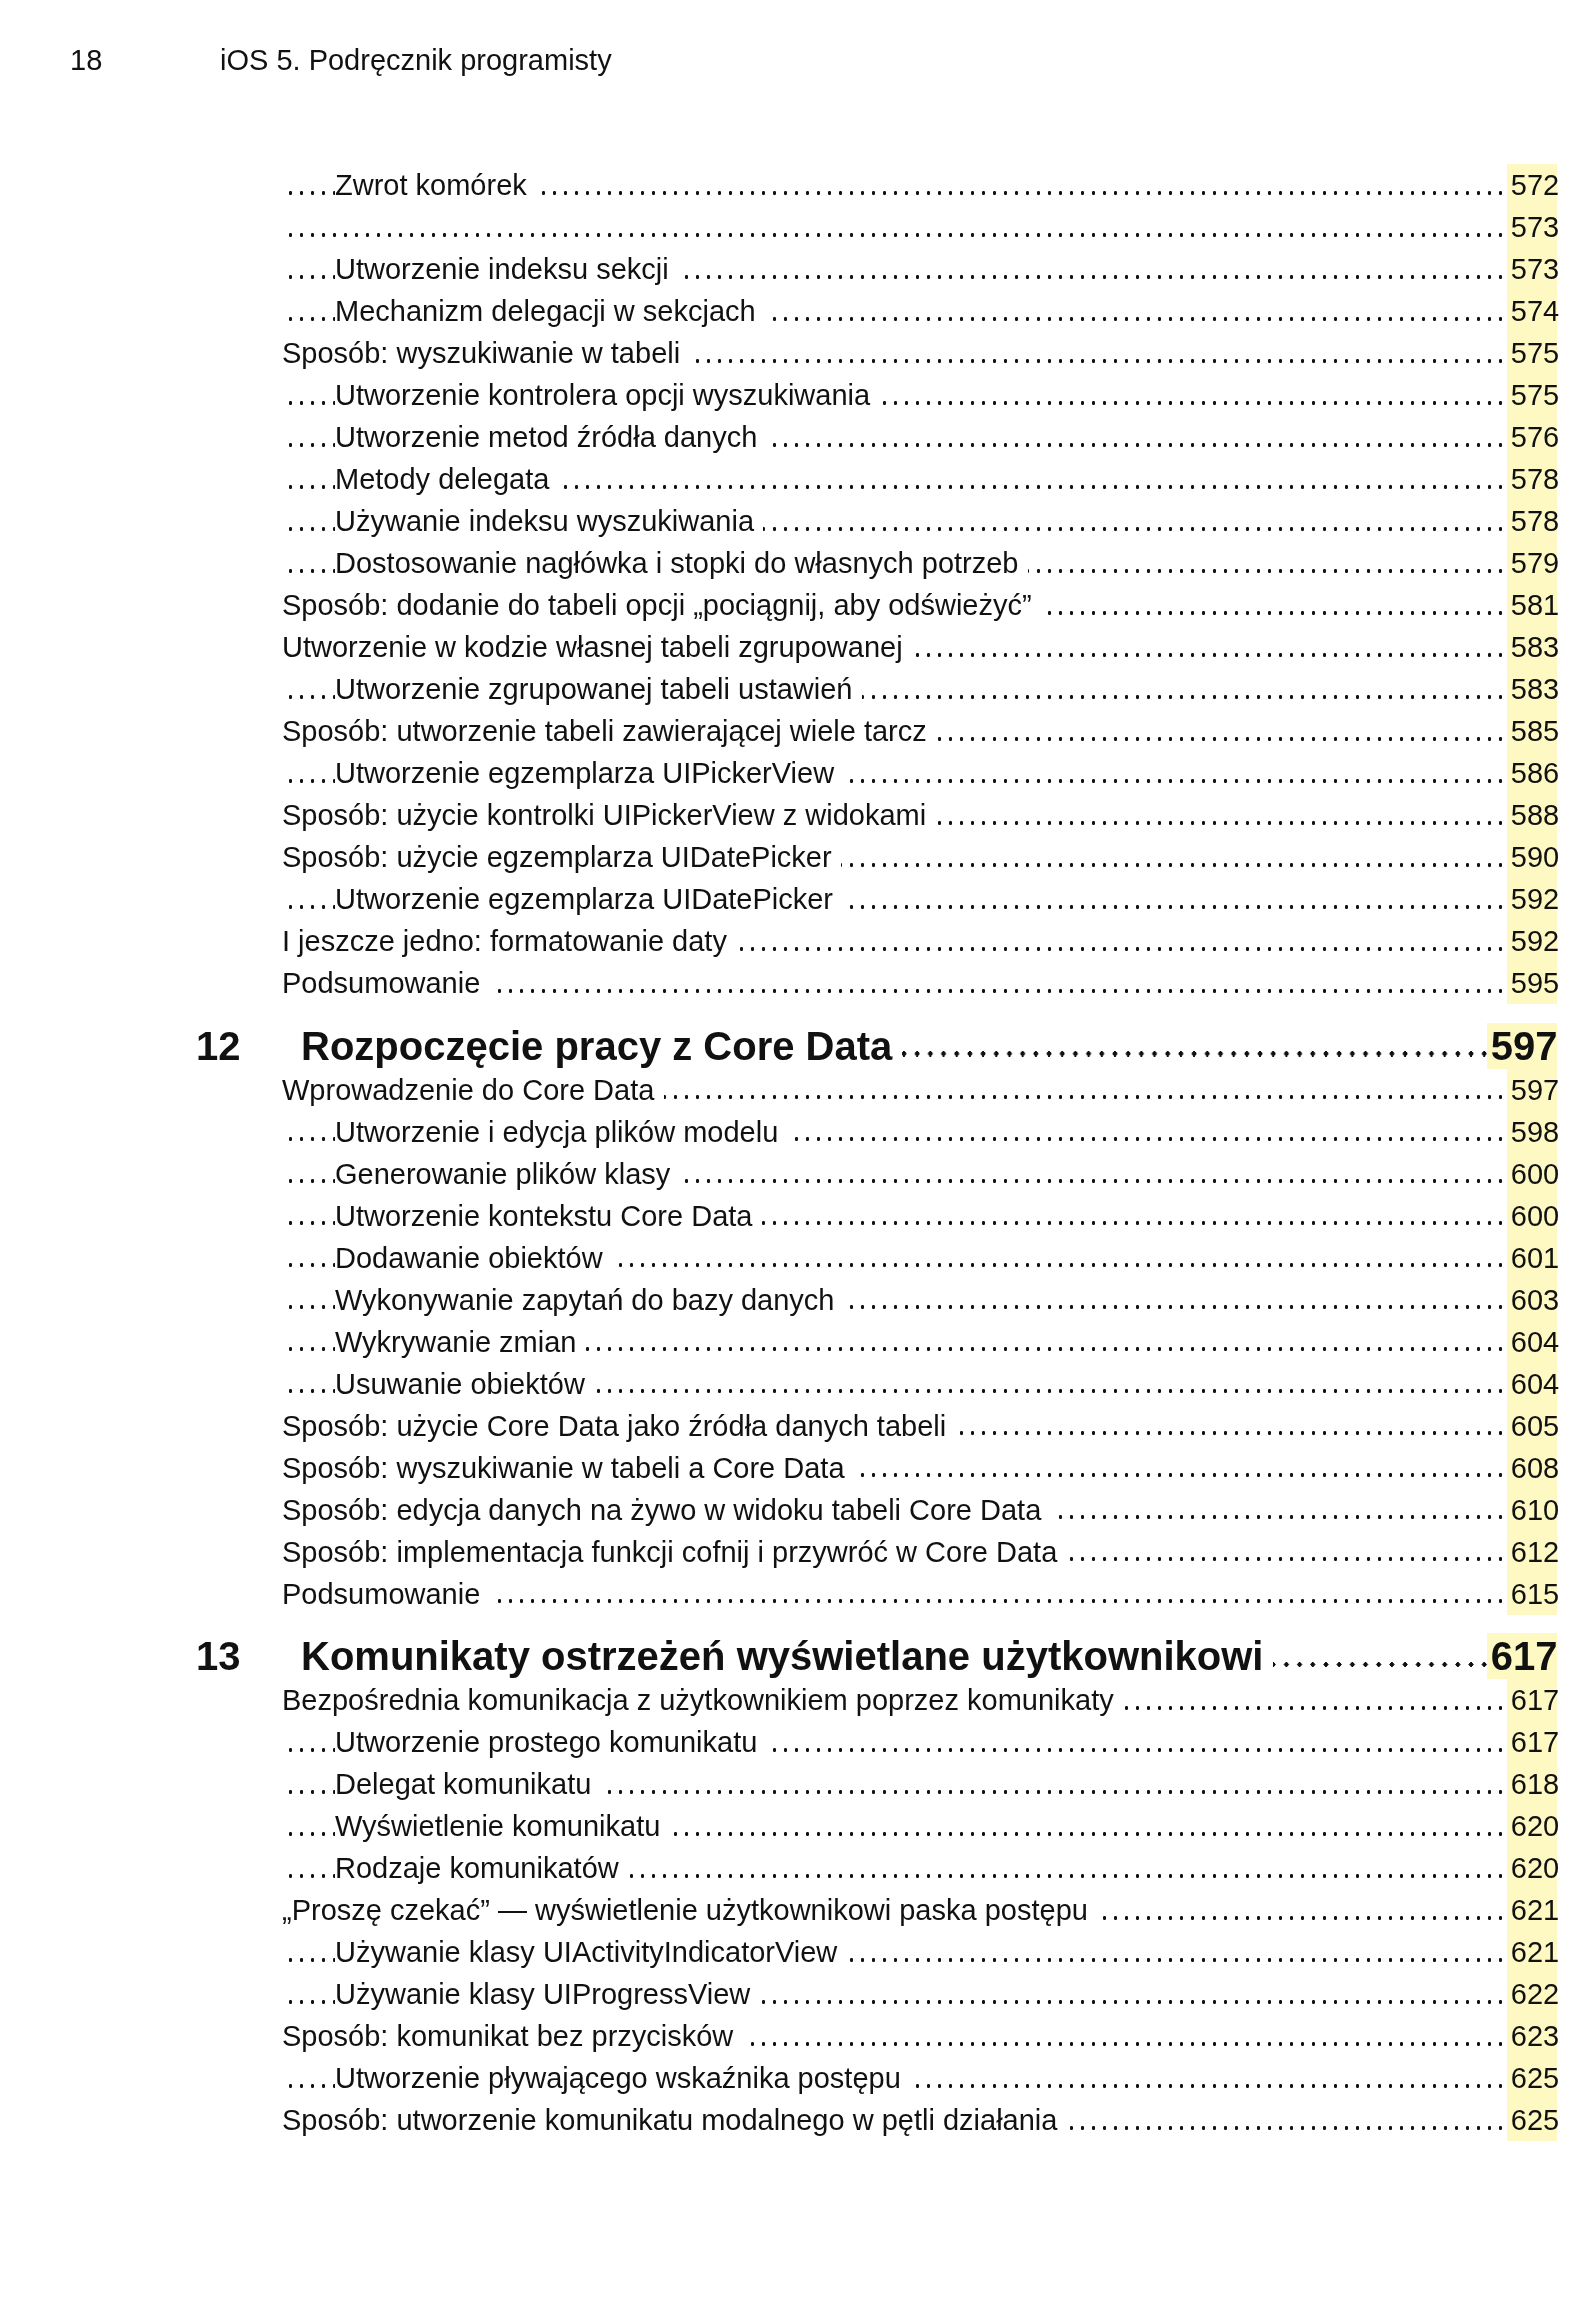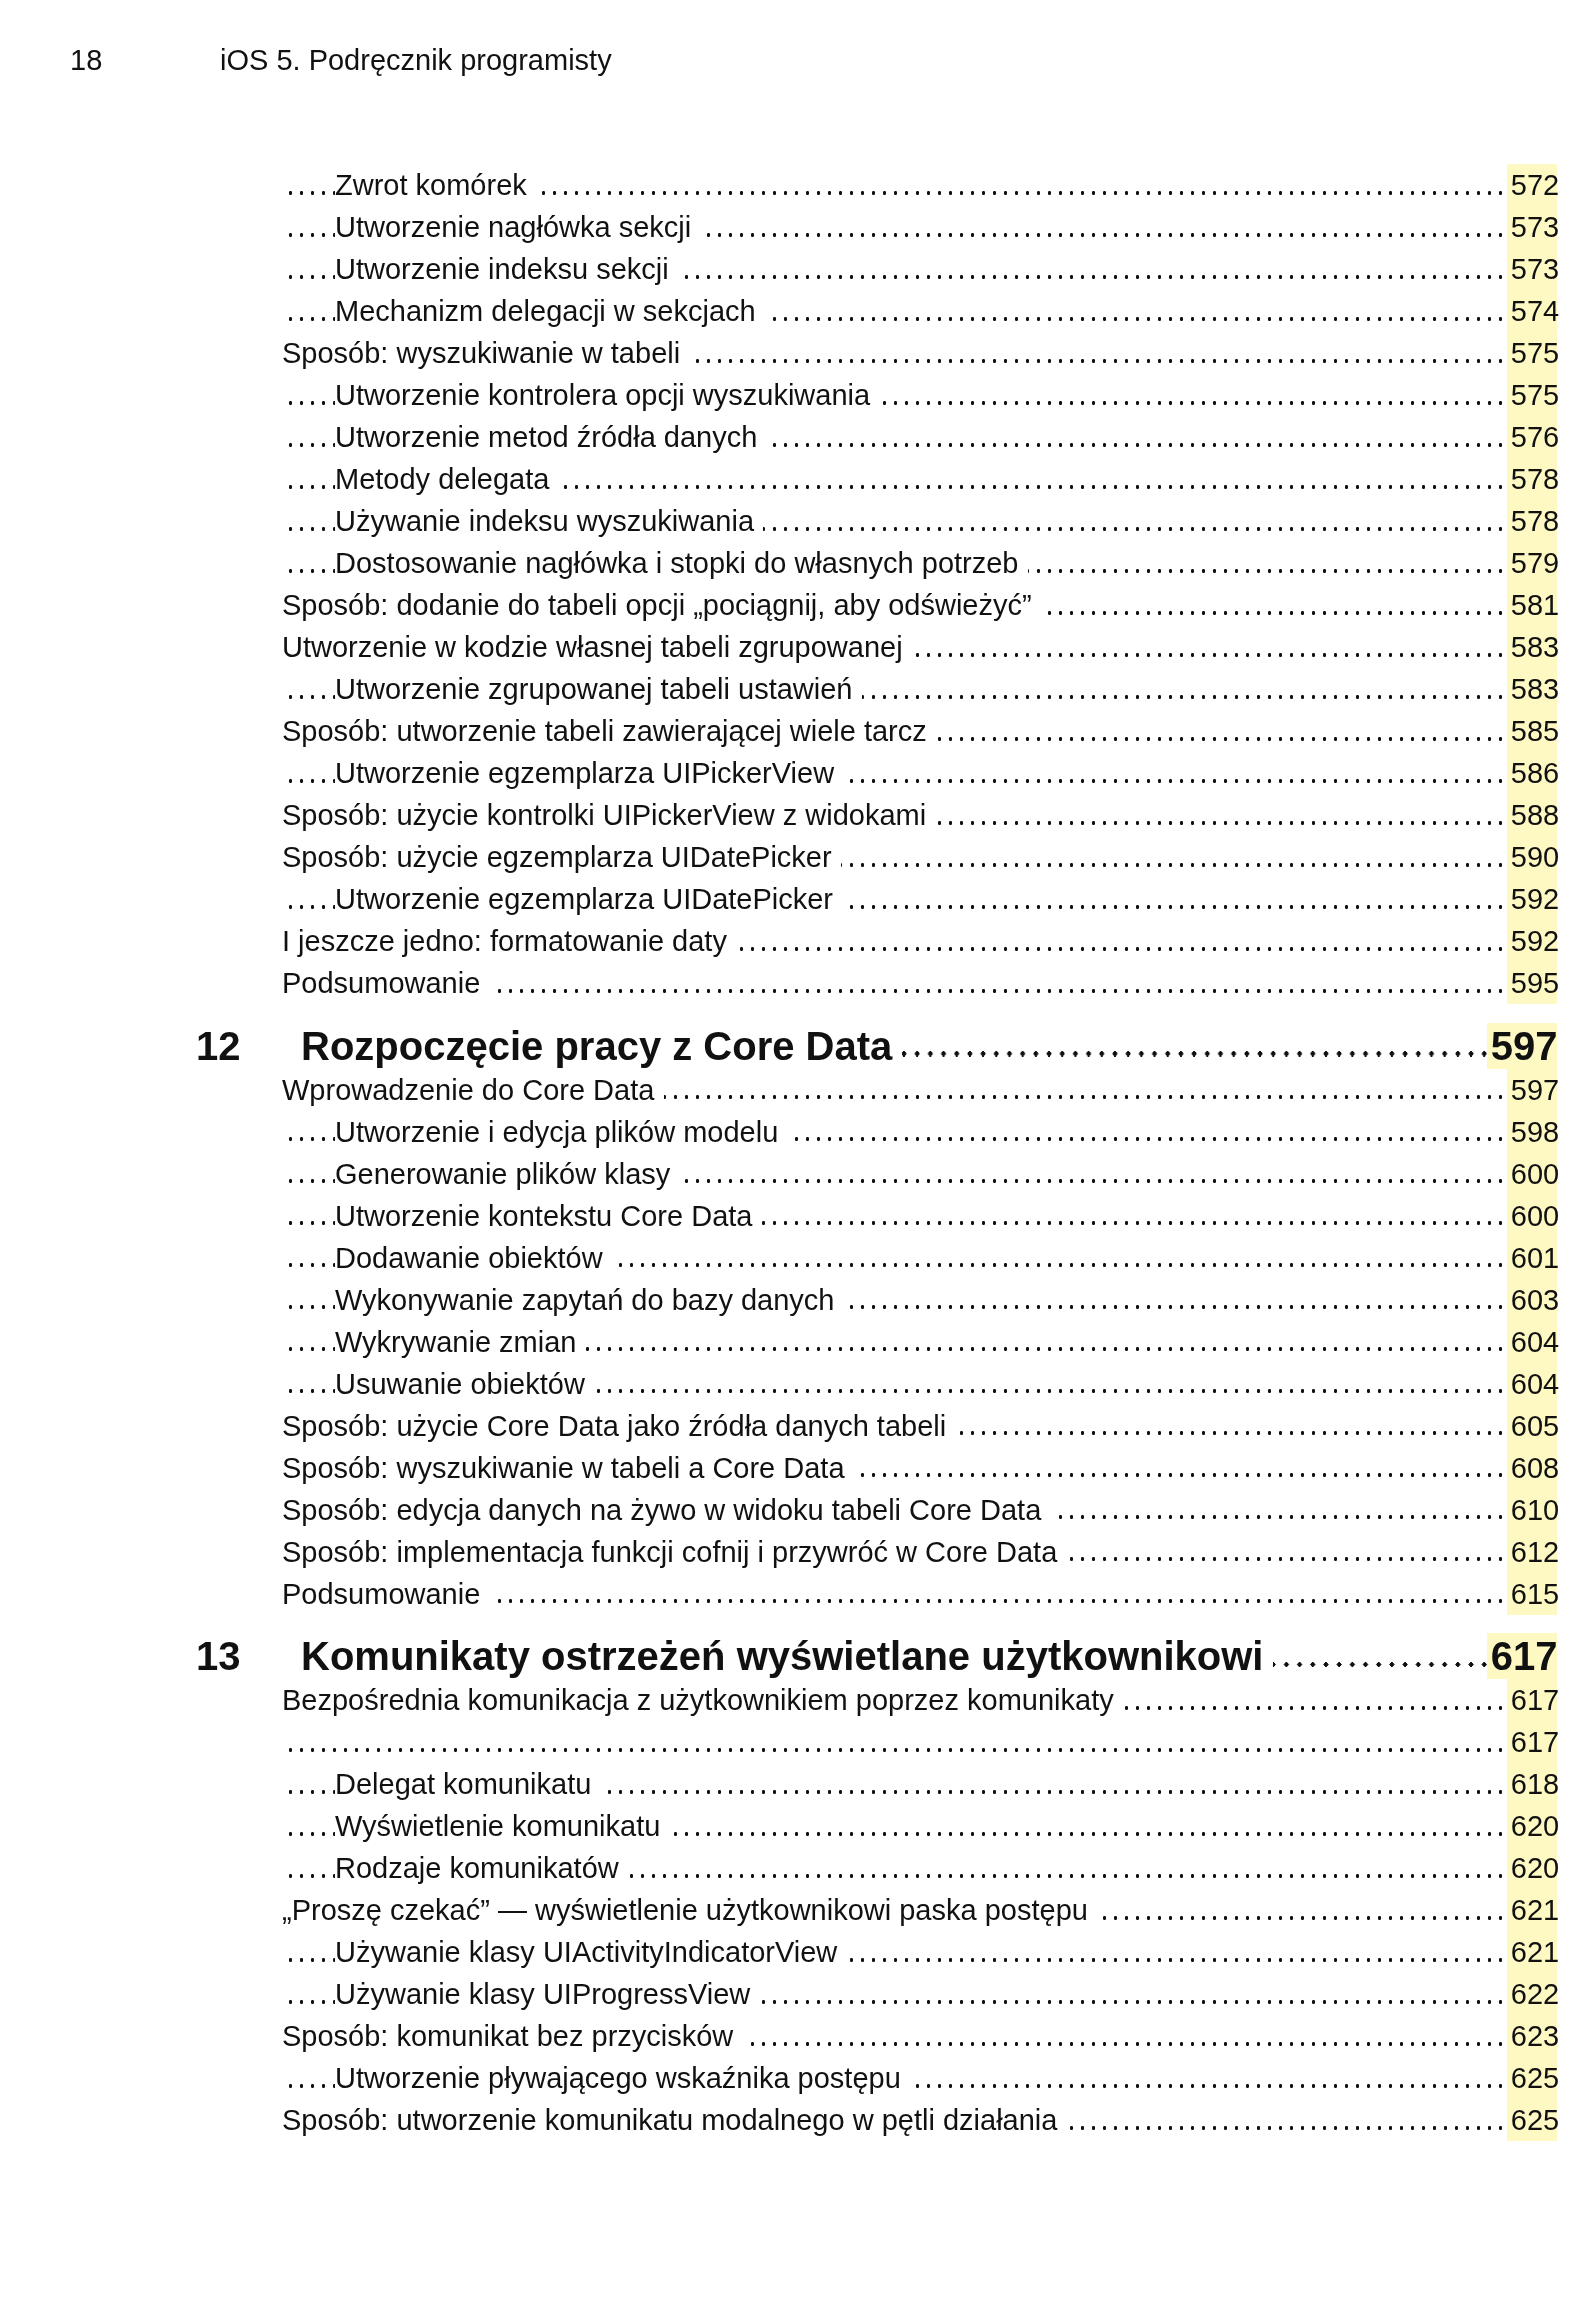--- a/index.html
+++ b/index.html
@@ -31,21 +31,20 @@
   <span class="ttl">iOS 5. Podręcznik programisty</span>
 </div>
 
 <div class="toc" id="toc">
     <div class="row l2">
       <span class="label">Zwrot komórek</span>
       <span class="leader"></span>
       <span class="num">572</span>
     </div>
     <div class="row l2">
-      <span class="label">Utworzenie nagłówka sekcji</span>
       <span class="leader"></span>
       <span class="num">573</span>
     </div>
     <div class="row l2">
       <span class="label">Utworzenie indeksu sekcji</span>
       <span class="leader"></span>
       <span class="num">573</span>
     </div>
     <div class="row l2">
       <span class="label">Mechanizm delegacji w sekcjach</span>
@@ -208,20 +207,21 @@
       <span class="label">Komunikaty ostrzeżeń wyświetlane użytkownikowi</span>
       <span class="leader"></span>
       <span class="num">617</span>
     </div>
     <div class="row l1">
       <span class="label">Bezpośrednia komunikacja z użytkownikiem poprzez komunikaty</span>
       <span class="leader"></span>
       <span class="num">617</span>
     </div>
     <div class="row l2">
+      <span class="label">Utworzenie prostego komunikatu</span>
       <span class="leader"></span>
       <span class="num">617</span>
     </div>
     <div class="row l2">
       <span class="label">Delegat komunikatu</span>
       <span class="leader"></span>
       <span class="num">618</span>
     </div>
     <div class="row l2">
       <span class="label">Wyświetlenie komunikatu</span>

